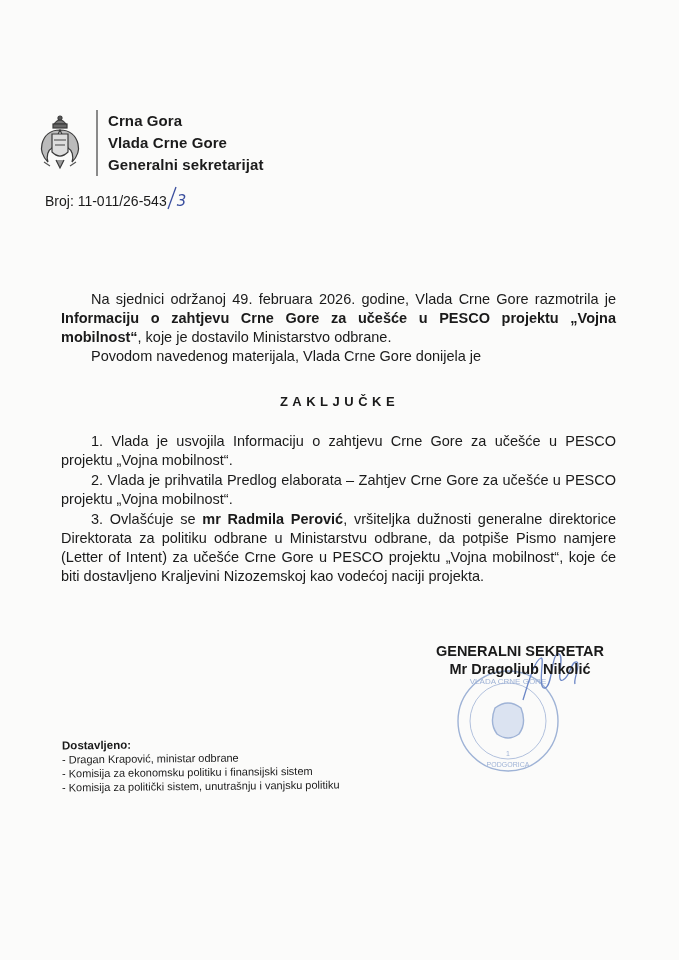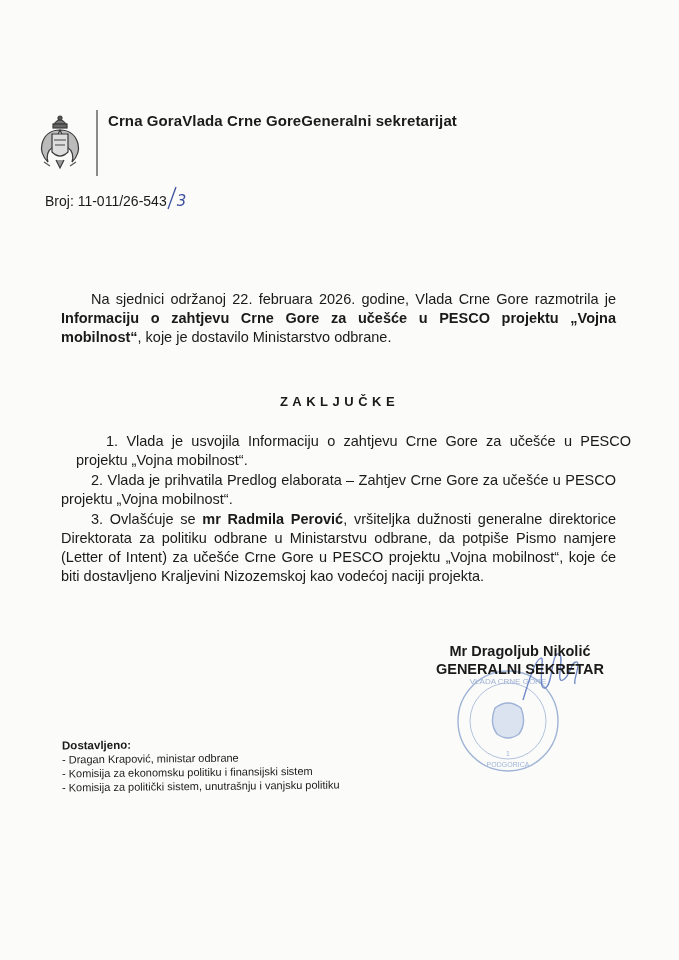--- a/index.html
+++ b/index.html
@@ -8,33 +8,33 @@
       background: #f8f8f7;
       font-family: "Liberation Sans", sans-serif;
       color: #1a1a1a;
       position: relative;
       overflow: hidden;
     }
     .page { position: absolute; left: 0; top: 0; width: 679px; height: 960px; background: #fbfbfa; }
     .header { position: absolute; left: 38px; top: 110px; display: flex; align-items: flex-start; }
     .crest { width: 44px; height: 58px; margin-top: 4px; }
     .vbar { width: 2px; height: 66px; background: #8a8a8a; margin: 0 10px 0 14px; }
-    .head-lines { display: flex; flex-direction: row; }
+    .head-lines { display: flex; flex-direction: column; }
     .head-lines span { font-size: 15px; font-weight: bold; line-height: 22px; color: #1b1b1b; letter-spacing: 0.1px; }
     .broj { position: absolute; left: 45px; top: 182px; font-size: 14px; }
     .broj .hand { font-family: "DejaVu Sans", sans-serif; color: #3b4f9e; font-size: 15px; font-style: italic; }
     .broj .slash { display:inline-block; width: 10px; height: 24px; position: relative; top: 4px; }
     .date { position: absolute; left: 355px; top: 192px; font-size: 14.5px; }
     .para { position: absolute; left: 61px; width: 555px; font-size: 14.5px; line-height: 19px; text-align: justify; }
     .p1 { top: 290px; }
     .p1 .line { display: block; }
     .indent { text-indent: 30px; }
     .zak { position: absolute; left: 0; width: 679px; top: 394px; text-align: center; font-weight: bold; font-size: 13px; letter-spacing: 4.5px; }
     .item { position: absolute; left: 61px; width: 555px; font-size: 14.5px; line-height: 19px; text-align: justify; text-indent: 30px; }
-    .i1 { top: 432px; margin-left: 15px; }
+    .i1 { top: 432px; }
     .i2 { top: 471px; }
     .i3 { top: 510px; }
     .sig { position: absolute; left: 420px; top: 642px; width: 200px; text-align: center; font-weight: bold; font-size: 14.5px; line-height: 18px; }
     .stamp { position: absolute; left: 453px; top: 668px; width: 110px; height: 106px; }
     .scribble { position: absolute; left: 515px; top: 640px; width: 70px; height: 70px; }
     .dost { position: absolute; left: 62px; top: 737px; font-size: 11px; line-height: 14px; }
     .dost .title { font-weight: bold; font-size: 11.5px; }
     .dost div { transform: rotate(-0.6deg); }
   </style>
 </head>
@@ -65,21 +65,22 @@
   </div>
 
   <div class="broj">
     <span>Broj: 11-011/26-543</span><svg class="slash" viewBox="0 0 10 24">
         <path d="M9 1 L1 23" stroke="#3b4f9e" stroke-width="1.3" fill="none"></path>
       </svg><span class="hand">3</span>
   </div>
 
 
   <div class="para p1 indent">
-    <span>Na sjednici održanoj 22. februara 2026. godine, Vlada Crne Gore razmotrila je </span><b>Informaciju o zahtjevu Crne Gore za učešće u PESCO projektu „Vojna mobilnost“</b><span>, koje je dostavilo Ministarstvo odbrane.</span>
+    <span>Na sjednici održanoj 49. februara 2026. godine, Vlada Crne Gore razmotrila je </span><b>Informaciju o zahtjevu Crne Gore za učešće u PESCO projektu „Vojna mobilnost“</b><span>, koje je dostavilo Ministarstvo odbrane.</span>
+    <span class="line indent">Povodom navedenog materijala, Vlada Crne Gore donijela je</span>
   </div>
 
   <div class="zak">ZAKLJUČKE</div>
 
   <div class="item i1">1. Vlada je usvojila Informaciju o zahtjevu Crne Gore za učešće u PESCO projektu „Vojna mobilnost“.</div>
   <div class="item i2">2. Vlada je prihvatila Predlog elaborata – Zahtjev Crne Gore za učešće u PESCO projektu „Vojna mobilnost“.</div>
   <div class="item i3">
     <span>3. Ovlašćuje se </span><b>mr Radmila Perović</b><span>, vršiteljka dužnosti generalne direktorice Direktorata za politiku odbrane u Ministarstvu odbrane, da potpiše Pismo namjere (Letter of Intent) za učešće Crne Gore u PESCO projektu „Vojna mobilnost“, koje će biti dostavljeno Kraljevini Nizozemskoj kao vodećoj naciji projekta.</span>
   </div>
 
@@ -92,22 +93,22 @@
     <text x="55" y="16" font-size="8" fill="#9fb3d6" text-anchor="middle" font-family="Liberation Sans, sans-serif">VLADA CRNE GORE</text>
     <text x="55" y="88" font-size="7" fill="#9fb3d6" text-anchor="middle" font-family="Liberation Sans, sans-serif">1</text>
     <text x="55" y="99" font-size="7" fill="#9fb3d6" text-anchor="middle" font-family="Liberation Sans, sans-serif">PODGORICA</text>
   </svg>
 
   <svg class="scribble" viewBox="0 0 70 70">
     <path d="M8 60 C14 40 20 20 26 18 C30 16 22 50 30 48 C38 46 36 12 44 14 C50 16 40 44 48 40 C56 36 56 20 62 22 C66 24 58 40 60 44" stroke="#6b86c6" stroke-width="1.3" fill="none"></path>
   </svg>
 
   <div class="sig">
+    <div>GENERALNI SEKRETAR</div>
     <div>Mr Dragoljub Nikolić</div>
-    <div>GENERALNI SEKRETAR</div>
   </div>
 
   <div class="dost">
     <div class="title">Dostavljeno:</div>
     <div>- Dragan Krapović, ministar odbrane</div>
     <div>- Komisija za ekonomsku politiku i finansijski sistem</div>
     <div>- Komisija za politički sistem, unutrašnju i vanjsku politiku</div>
   </div>
 
 </div>

